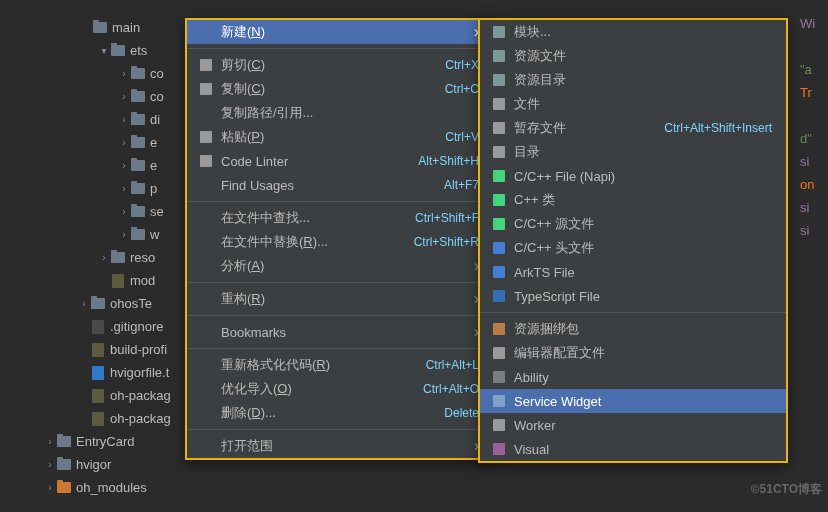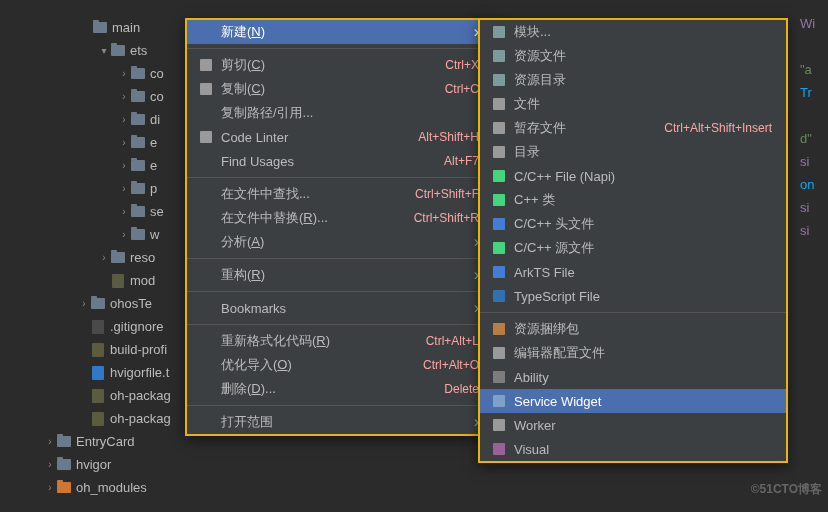--- a/index.html
+++ b/index.html
@@ -17,27 +17,27 @@
   .file-ic.json { background: #5b5b3f; }
   .context-menu { position: absolute; background: #3c3f41; border: 2px solid #eab308; box-shadow: 0 4px 12px rgba(0,0,0,0.5); }
   .menu1 { left: 185px; top: 18px; width: 310px; }
   .menu2 { left: 478px; top: 18px; width: 310px; }
   .menu-item { display: flex; align-items: center; height: 24px; padding: 0 14px 0 10px; cursor: pointer; }
   .menu-item.selected { background: #4b6eaf; color: #fff; }
   .menu-item.arrow::after { content: "›"; margin-left: auto; font-size: 16px; color: #999; }
   .menu-item.selected.arrow::after { color: #fff; }
   .menu-icon { width: 18px; display: inline-flex; justify-content: center; margin-right: 6px; }
   .menu-label { flex: 0 0 auto; }
-  .menu-shortcut { margin-left: auto; color: #fca5a5; font-size: 12px; }
+  .menu-shortcut { margin-left: auto; color: #7dd3fc; font-size: 12px; }
   .sep { height: 1px; background: #555; margin: 4px 0; }
   .underline { text-decoration: underline; }
   .code-strip { position: absolute; right: 0; top: 16px; width: 30px; height: 512px; background: #2b2b2b; font-family: Consolas, monospace; font-size: 12px; }
   .code-strip div { height: 23px; padding-left: 2px; }
   .str { color: #6a8759; }
-  .kw { color: #0ea5e9; }
+  .kw { color: #f97316; }
   .id { color: #9876aa; }
   .watermark { position: absolute; right: 6px; bottom: 14px; color: #666; font-size: 12px; font-weight: bold; }
   svg { width: 14px; height: 14px; }
 </style>
 </head>
 <body>
 
 <div class="tree" id="tree">
     <div class="tree-item" style="padding-left: 80px;">
       <span class="tree-arrow"></span>
@@ -215,20 +215,29 @@
     <div class="menu-item">
       <span class="menu-icon"></span>
       <span class="menu-label">复制路径/引用...</span>
     </div>
     <div class="menu-item">
       <span class="menu-icon">
         <svg viewBox="0 0 14 14">
           <rect x="1" y="1" width="12" height="12" rx="1" fill="#aaa" opacity="0.85"></rect>
         </svg>
       </span>
+      <span class="menu-label">粘贴(<span class="underline">P</span>)</span>
+      <span class="menu-shortcut">Ctrl+V</span>
+    </div>
+    <div class="menu-item">
+      <span class="menu-icon">
+        <svg viewBox="0 0 14 14">
+          <rect x="1" y="1" width="12" height="12" rx="1" fill="#aaa" opacity="0.85"></rect>
+        </svg>
+      </span>
       <span class="menu-label">Code Linter</span>
       <span class="menu-shortcut">Alt+Shift+H</span>
     </div>
     <div class="menu-item">
       <span class="menu-icon"></span>
       <span class="menu-label">Find Usages</span>
       <span class="menu-shortcut">Alt+F7</span>
     </div>
     <div class="sep"></div>
     <div class="menu-item">
@@ -339,32 +348,32 @@
       <span class="menu-icon">
         <svg viewBox="0 0 14 14">
           <rect x="1" y="1" width="12" height="12" rx="1" fill="#4e8" opacity="0.85"></rect>
         </svg>
       </span>
       <span class="menu-label">C++ 类</span>
     </div>
     <div class="menu-item">
       <span class="menu-icon">
         <svg viewBox="0 0 14 14">
+          <rect x="1" y="1" width="12" height="12" rx="1" fill="#4e8" opacity="0.85"></rect>
+        </svg>
+      </span>
+      <span class="menu-label">C/C++ 源文件</span>
+    </div>
+    <div class="menu-item">
+      <span class="menu-icon">
+        <svg viewBox="0 0 14 14">
           <rect x="1" y="1" width="12" height="12" rx="1" fill="#48e" opacity="0.85"></rect>
         </svg>
       </span>
       <span class="menu-label">C/C++ 头文件</span>
-    </div>
-    <div class="menu-item">
-      <span class="menu-icon">
-        <svg viewBox="0 0 14 14">
-          <rect x="1" y="1" width="12" height="12" rx="1" fill="#4e8" opacity="0.85"></rect>
-        </svg>
-      </span>
-      <span class="menu-label">C/C++ 源文件</span>
     </div>
     <div class="menu-item">
       <span class="menu-icon">
         <svg viewBox="0 0 14 14">
           <rect x="1" y="1" width="12" height="12" rx="1" fill="#48e" opacity="0.85"></rect>
         </svg>
       </span>
       <span class="menu-label">ArkTS File</span>
     </div>
     <div class="menu-item">

